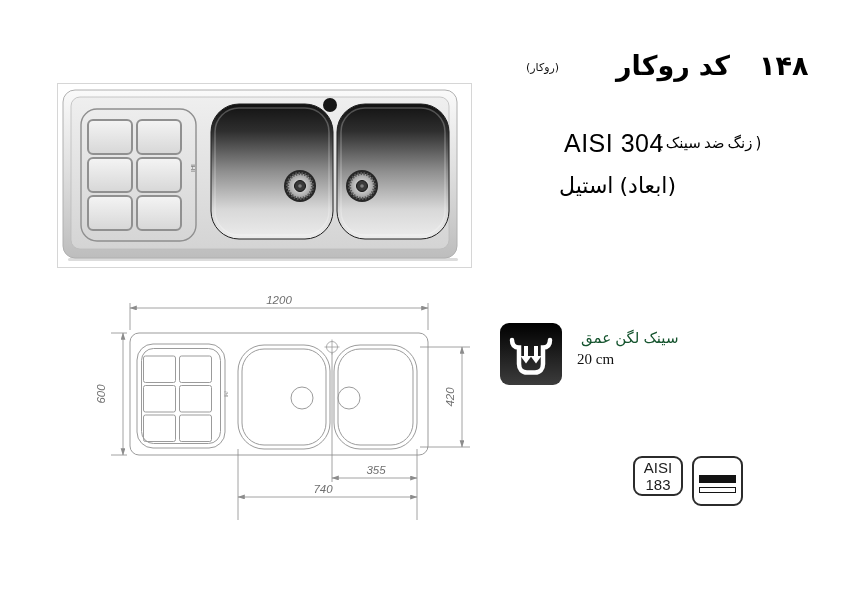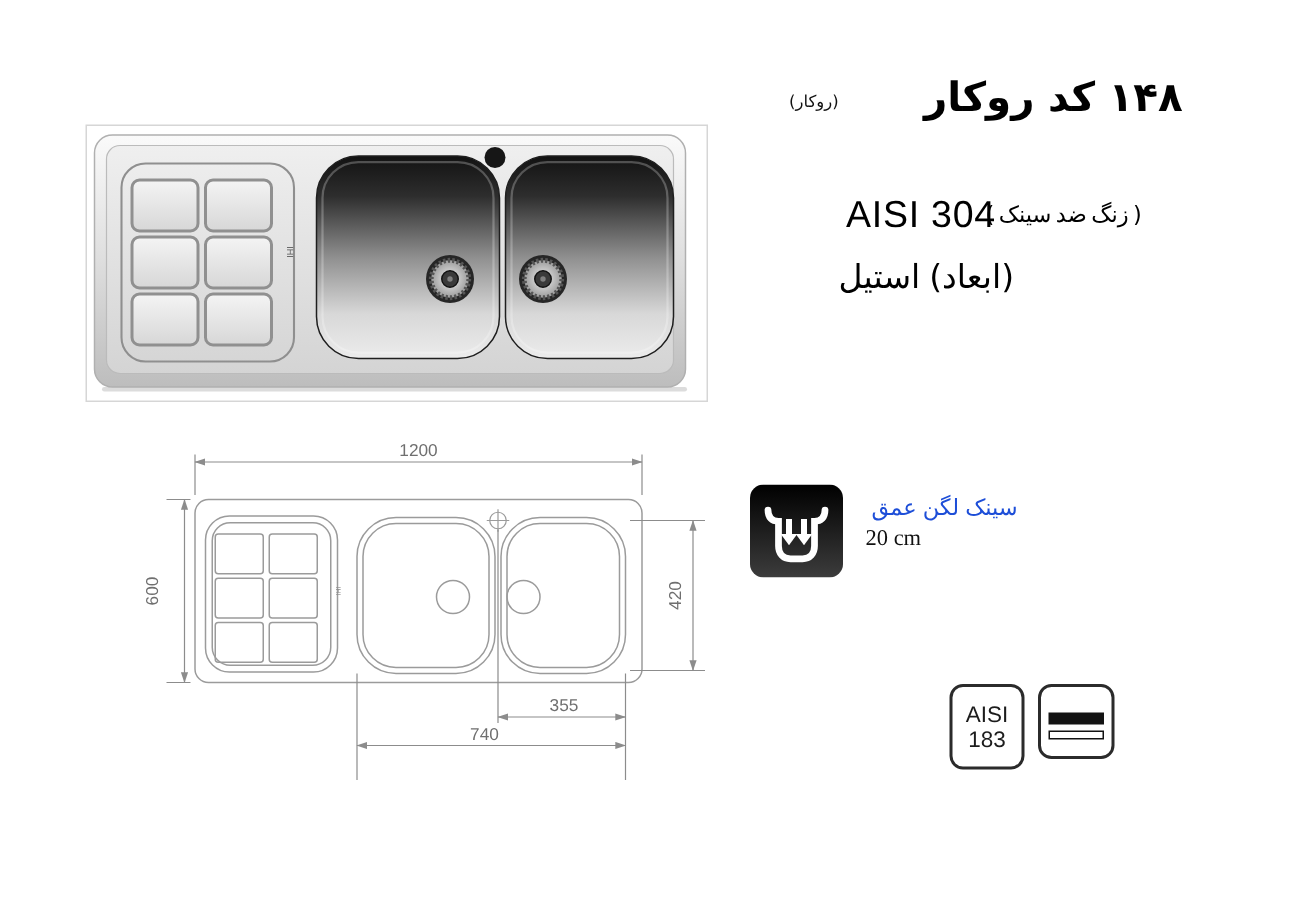--- a/index.html
+++ b/index.html
@@ -5,40 +5,40 @@
   html,body{margin:0;padding:0;background:#fff;}
   .canvas{position:relative;width:860px;height:606px;background:#ffffff;overflow:hidden;
           font-family:"DejaVu Sans",sans-serif;color:#000;}
   .abs{position:absolute;}
   .words{display:flex;direction:ltr;align-items:baseline;}
   .words span{display:inline-block;white-space:nowrap;}
 
   
   .mount-type{left:526px;top:61px;font-size:11px;color:#111;}
   .title{left:616px;top:50px;font-size:27px;font-weight:bold;gap:9px;}
-  .title span:last-child{margin-left:0;}
+  .title span:last-child{margin-left:20px;}
   .steel-grade{left:564px;top:129px;font-size:25px;font-family:"Liberation Sans",sans-serif;letter-spacing:.5px;text-align:right;}
   .steel-note{left:657px;top:134px;font-size:15px;gap:3px;}
   .size-line{left:559px;top:173px;font-size:22px;gap:6px;}
   .size-line .num{font-family:"Liberation Sans",sans-serif;}
 
   
   .photo{left:57px;top:83px;width:415px;height:185px;border:1px solid #d6d6d6;background:#fff;box-sizing:border-box;}
 
   
-  .drawing{left:95px;top:290px;width:400px;height:235px;}
+  .drawing{left:95px;top:290px;width:400px;height:235px;font-style:italic;}
 
   
   .depth-icon{left:500px;top:323px;width:62px;height:62px;}
-  .depth-label{left:581px;top:329px;font-size:15px;gap:4px;color:#1d4ed8;}
+  .depth-label{left:581px;top:329px;font-size:15px;gap:4px;color:#14532d;}
   .depth-value{left:577px;top:351px;font-size:15px;font-family:Liberation Serif, serif;color:#111;text-align:right;}
 
   
   .badge{box-sizing:border-box;border:2px solid #2b2b2b;border-radius:9px;background:#fff;}
-  .badge-grade{left:633px;top:456px;width:50px;height:57px;display:flex;flex-direction:column;
+  .badge-grade{left:633px;top:456px;width:50px;height:40px;display:flex;flex-direction:column;
                align-items:center;justify-content:center;font-family:"Liberation Sans",sans-serif;
                font-size:15px;line-height:17px;color:#1c1c1c;}
   .badge-sheet{left:692px;top:456px;width:51px;height:50px;}
   .badge-sheet .bar-thick{position:absolute;left:5px;top:17px;width:37px;height:8px;background:#131313;}
   .badge-sheet .bar-thin{position:absolute;left:5px;top:29px;width:37px;height:6px;border:1.5px solid #131313;box-sizing:border-box;background:#fff;}
 </style>
 </head>
 <body>
 
 <div class="canvas">

